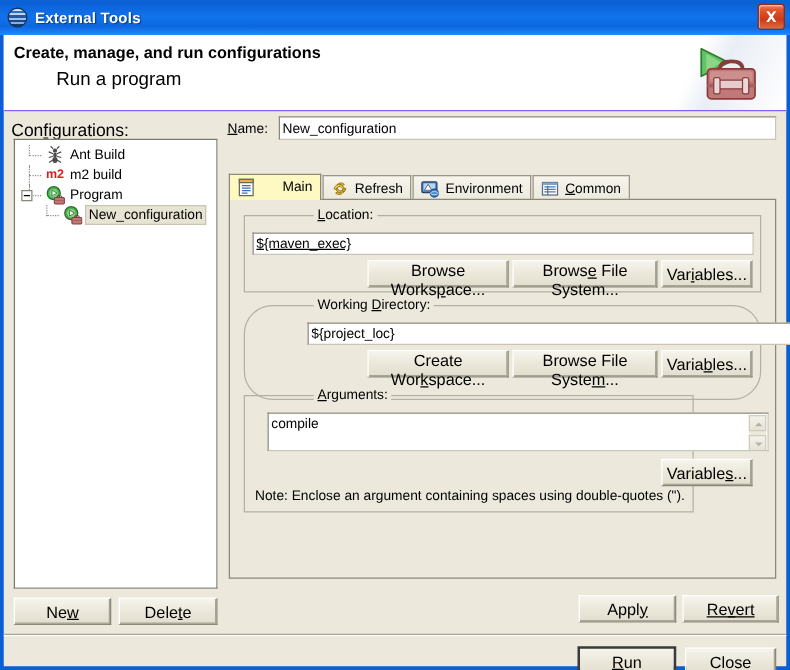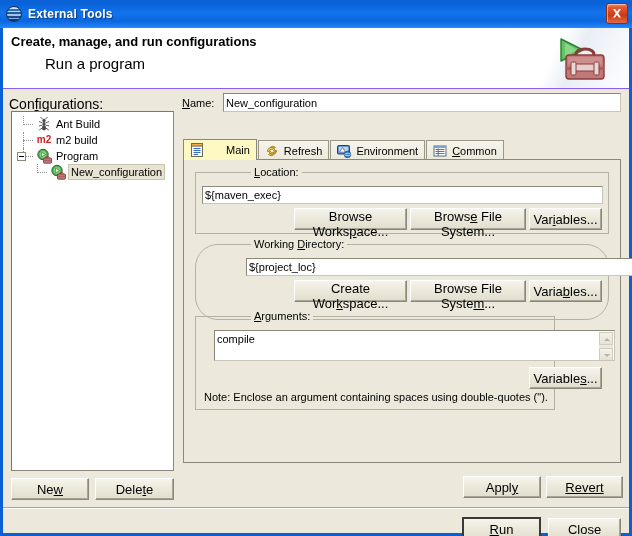--- a/index.html
+++ b/index.html
@@ -290,21 +290,21 @@
     font-family: "Liberation Sans", sans-serif;
     font-size: 11px;
     padding: 0 2px;
     line-height: 16px;
     color: #000;
     outline: none;
   }
   .gbtn { position: absolute; height: 22px; }
 
   #grp-location { left: 192px; top: 144px; width: 414px; height: 62px; }
-  #loc-input    { left: 6px;  top: 13px;  width: 401px; height: 18px; }
+  #loc-input    { left: 6px;  top: 13px;  width: 401px; height: 18px; text-decoration: underline; }
   #loc-bw       { left: 98px; top: 35px;  width: 113px; }
   #loc-bfs      { left: 214px;top: 35px;  width: 116px; }
   #loc-var      { left: 333px;top: 35px;  width: 73px; }
 
   #grp-workdir  { left: 192px; top: 216px; width: 414px; height: 76px; border-radius: 23px; }
   #wd-input     { left: 6px;  top: 13px;  width: 401px; height: 18px; margin-left: 44px; }
   #wd-bw        { left: 98px; top: 35px;  width: 113px; }
   #wd-bfs       { left: 214px;top: 35px;  width: 116px; }
   #wd-var       { left: 333px;top: 35px;  width: 73px; }
 

